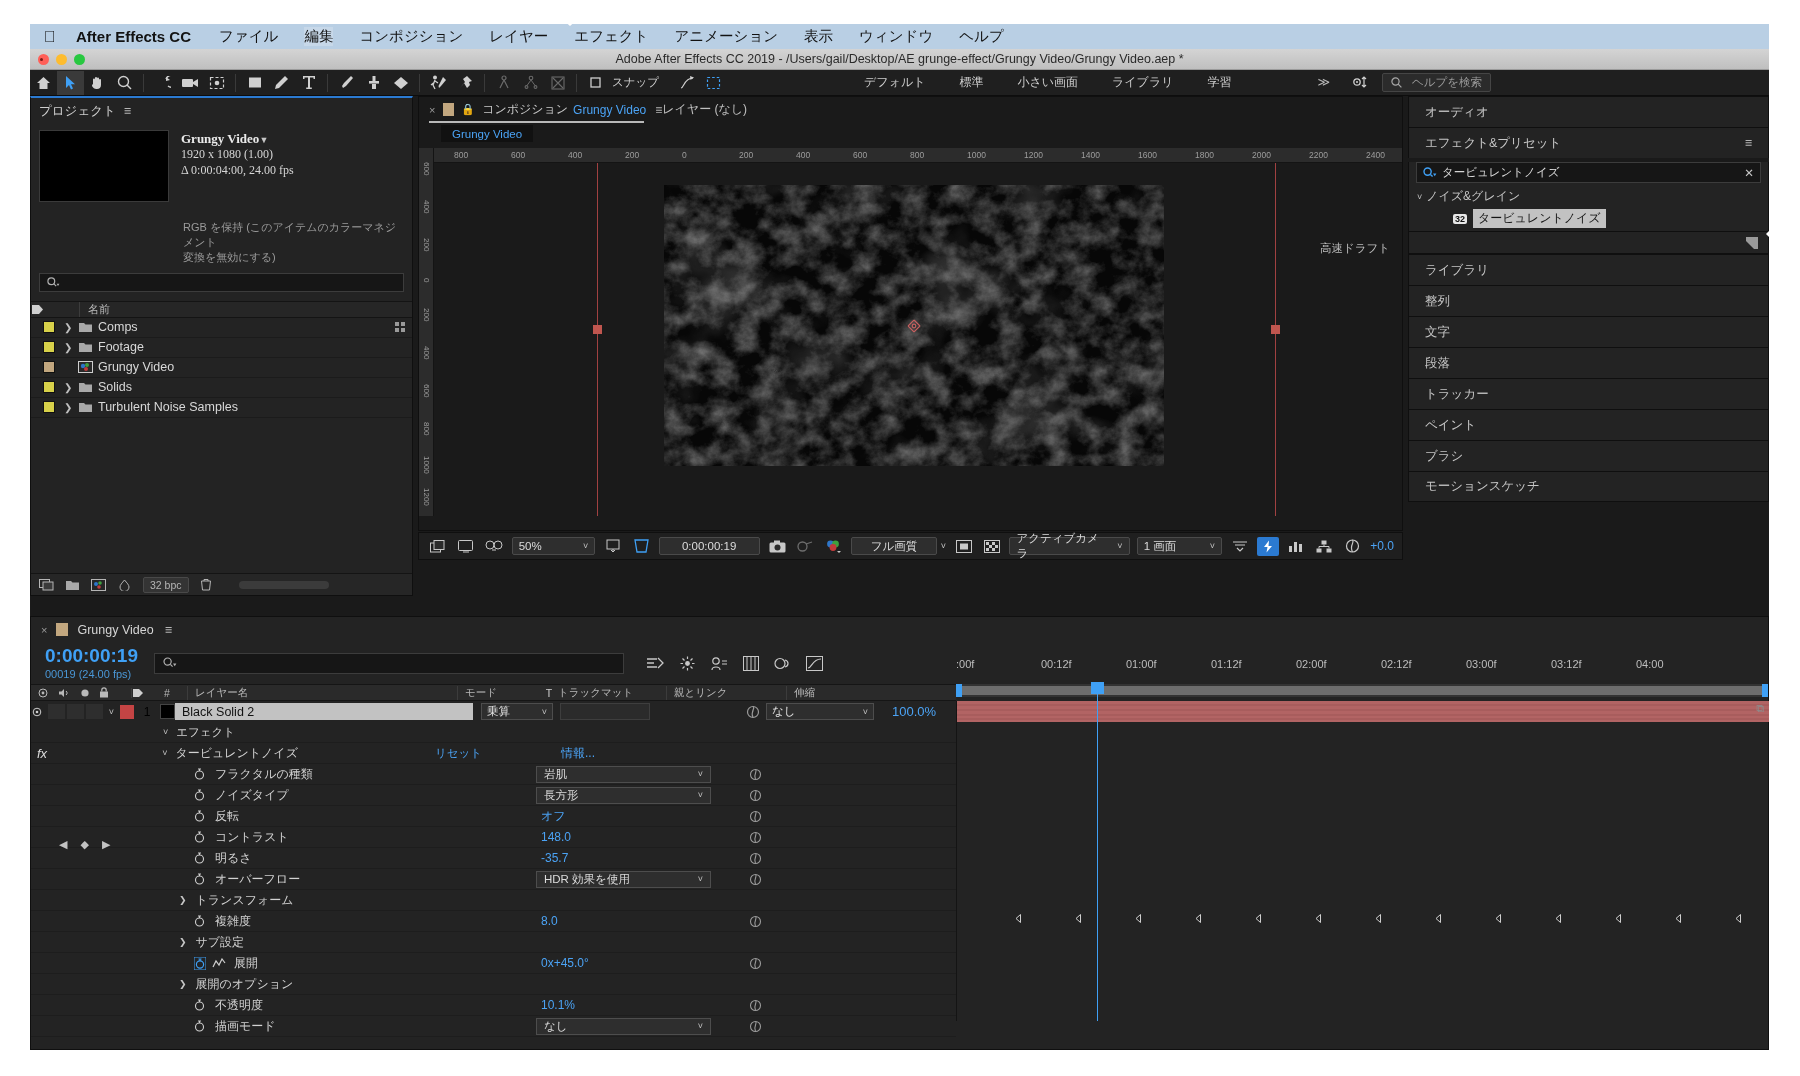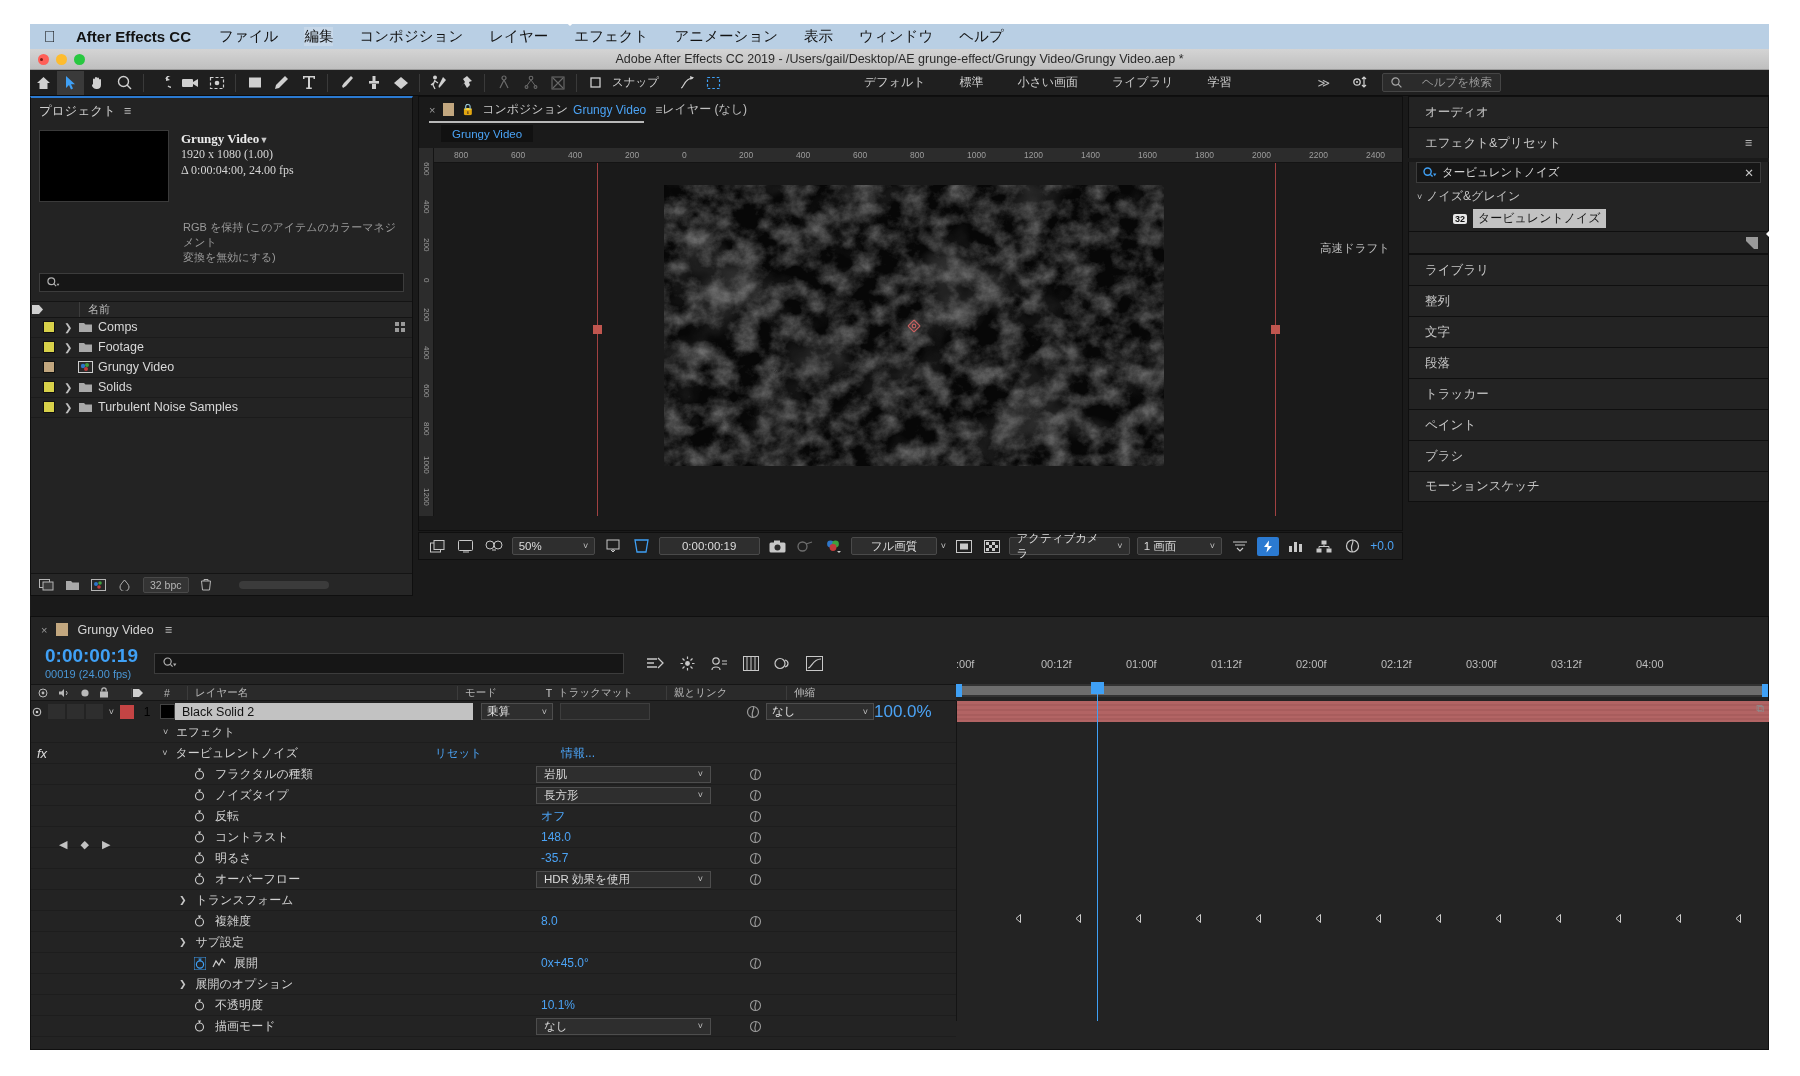--- a/index.html
+++ b/index.html
@@ -65,23 +65,23 @@
     display: flex; align-items: center; color: #c8c8c8; font-size: 12px;
   }
   .tool {
     width: 27px; height: 24px; display: flex; align-items: center; justify-content: center;
     color: #cfcfcf;
   }
   .tool.sel { background: #3a3a3a; }
   .tool.dim { color: #6a6a6a; }
   .tsep { width: 1px; height: 18px; background: #3a3a3a; margin: 0 5px; }
   .snaplabel { font-size: 11.5px; color: #cfcfcf; margin-left: 3px; }
-  .wsitem { font-size: 12px; color: #cfcfcf; padding: 0 17px; }
+  .wsitem { font-size: 12px; color: #cfcfcf; padding: 0 17px; font-family: Liberation Mono, monospace; }
   .helpbox {
-    display: flex; align-items: center; gap: 20px; height: 19px;
+    display: flex; align-items: center; gap: 10px; height: 19px;
     background: #2b2b2b; border: 1px solid #454545; border-radius: 2px;
     padding: 0 8px; color: #9a9a9a; font-size: 11.5px; margin-left: 8px;
   }
 
   
   .workarea { position: absolute; left: 30px; top: 96px; width: 1739px; height: 520px; background: #1a1a1a; }
 
   
   .project-panel {
     position: absolute; left: 0; top: 0; width: 383px; height: 500px;
@@ -952,21 +952,21 @@
       <span style="margin-left:96px;color:#9a9a9a">
           <svg width="14" height="14" viewBox="0 0 14 14">
             <circle cx="7" cy="7" r="5.5" fill="none" stroke="#9a9a9a" stroke-width="1.2"></circle>
             <path d="M7 1.5 C10 3 4 6 7 12.5" stroke="#9a9a9a" stroke-width="1.2" fill="none"></path>
           </svg>
         </span>
       <span class="parentbox">
         <span>なし</span>
         <span class="tri">˅</span>
       </span>
-      <span style="color:#4ba3f5;font-size:17px">100.0%</span>
+      <span style="margin-left:18px;color:#4ba3f5;font-size:13px">100.0%</span>
     </div>
 
     <div class="plist" style="top:105px">
       <div class="prow">
         <span style="width:132px"></span>
           <span class="tri">˅</span>
         <span style="margin-left:8px;font-size:11.5px">エフェクト</span>
       </div>
       <div class="prow" style="position:relative">
         <span style="width:6px"></span>

